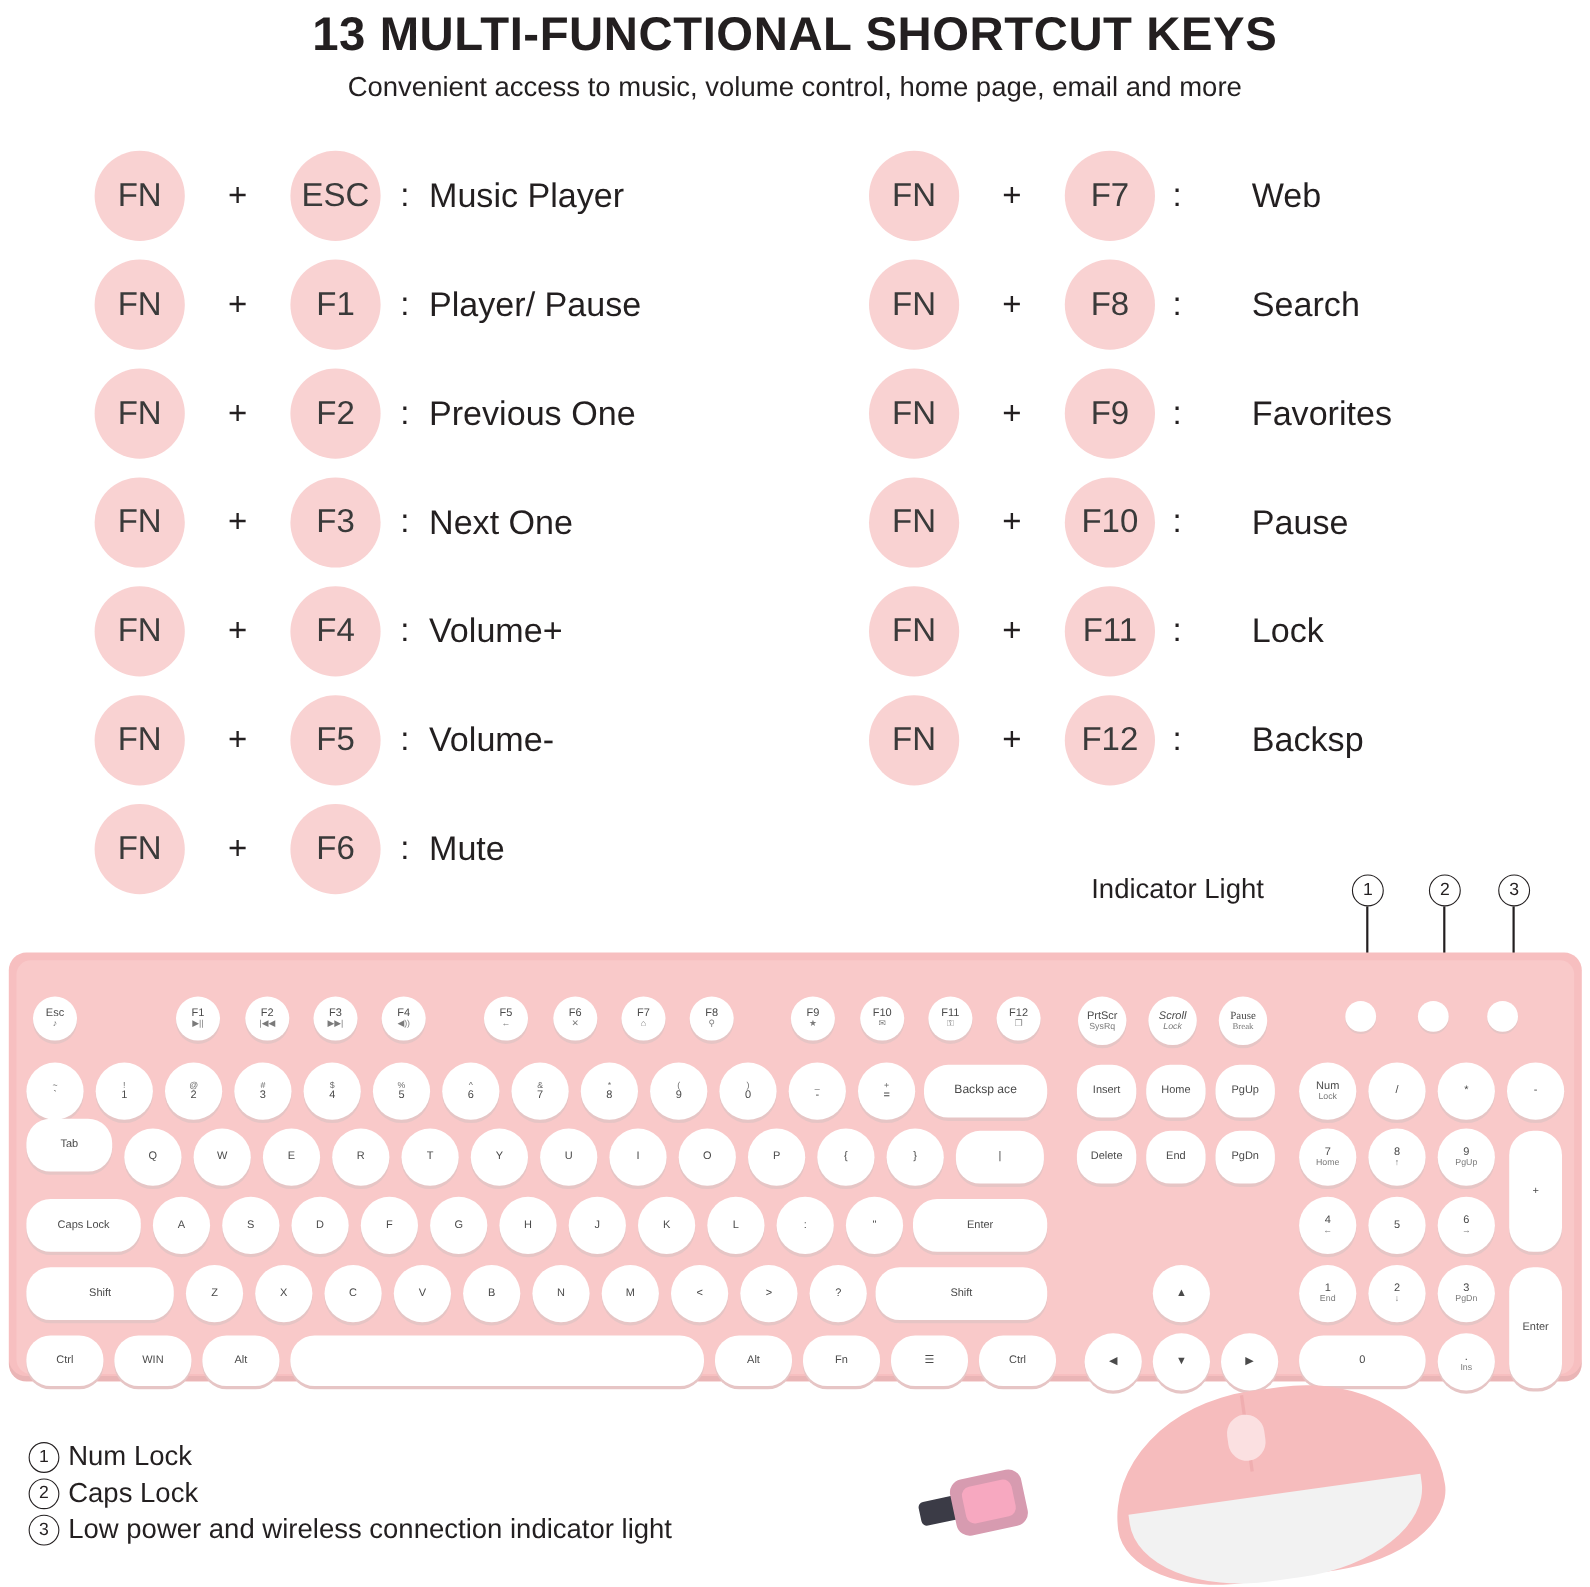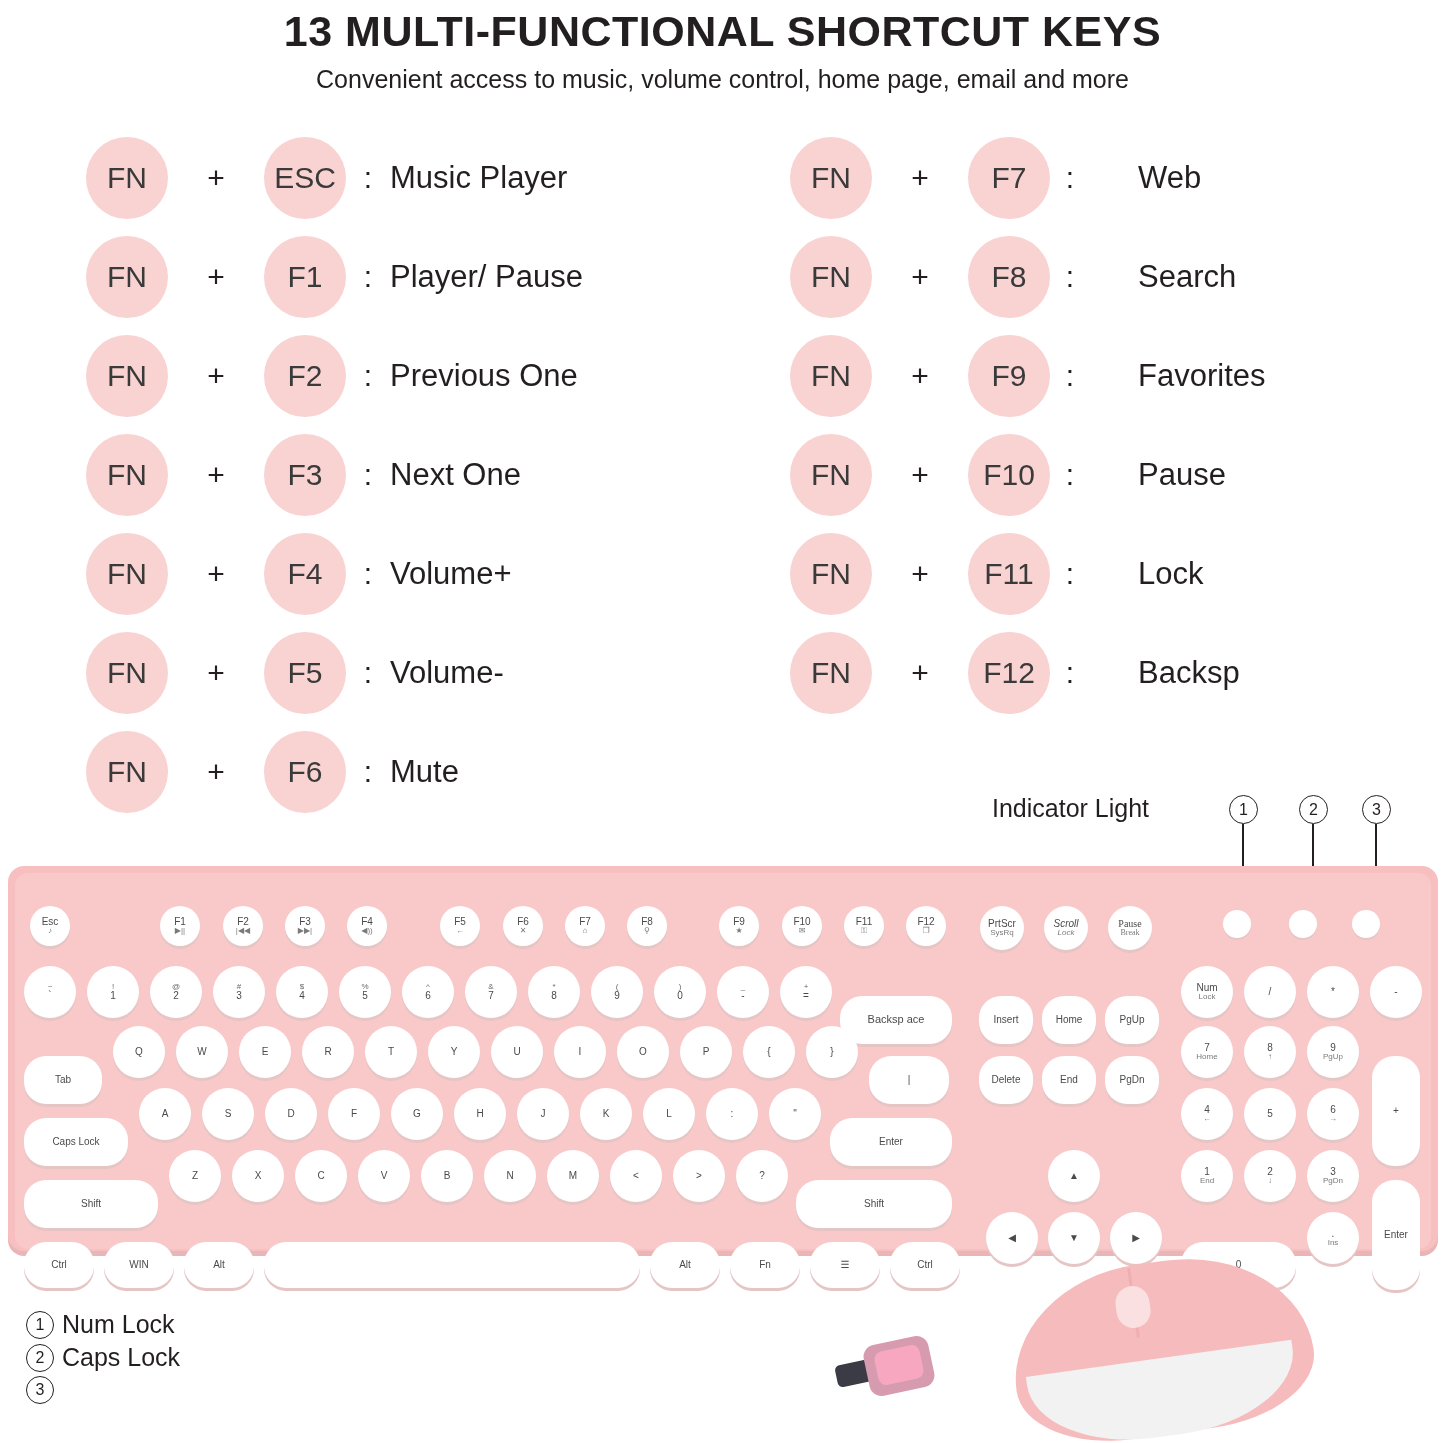--- a/index.html
+++ b/index.html
@@ -92,21 +92,21 @@
     background:#ffffff;
     border-radius:50%;
     box-shadow:0 3px 0 #e6c5c5;
     display:flex;flex-direction:column;align-items:center;justify-content:center;
     font-size:10px;color:#4a4a4a;
     text-align:center;
     line-height:1.05;
     overflow:hidden;
   }
   .kcap.round{border-radius:50%;}
-  .kcap.pill{border-radius:22px;margin-top:28px;}
+  .kcap.pill{border-radius:22px;}
   .kcap .sub{font-size:8px;color:#7a7a7a;}
   .kcap .top{font-size:8px;color:#6a6a6a;}
   .led{
     position:absolute;width:28px;height:28px;border-radius:50%;
     background:#ffffff;box-shadow:0 2px 0 #e6c5c5;
   }
   
   .mouse{
     position:absolute;left:1012px;top:1262px;width:300px;height:175px;
   }
@@ -404,21 +404,21 @@
   <div class="kcap pill" style="left:1097px;top:102px;width:54px;height:48px;">PgUp</div>
 
   <div class="kcap round" style="left:1173px;top:100px;width:52px;height:52px;">
     <span>Num</span>
     <span class="sub">Lock</span>
   </div>
   <div class="kcap round" style="left:1236px;top:100px;width:52px;height:52px;">/</div>
   <div class="kcap round" style="left:1299px;top:100px;width:52px;height:52px;">*</div>
   <div class="kcap round" style="left:1362px;top:100px;width:52px;height:52px;">-</div>
 
-  <div class="kcap pill" style="left:16px;top:162px;width:78px;height:48px;">Tab</div>
+  <div class="kcap pill" style="left:16px;top:151px;width:78px;height:48px;">Tab</div>
   <div class="kcap round" style="left:105px;top:160px;width:52px;height:52px;">Q</div>
   <div class="kcap round" style="left:168px;top:160px;width:52px;height:52px;">W</div>
   <div class="kcap round" style="left:231px;top:160px;width:52px;height:52px;">E</div>
   <div class="kcap round" style="left:294px;top:160px;width:52px;height:52px;">R</div>
   <div class="kcap round" style="left:357px;top:160px;width:52px;height:52px;">T</div>
   <div class="kcap round" style="left:420px;top:160px;width:52px;height:52px;">Y</div>
   <div class="kcap round" style="left:483px;top:160px;width:52px;height:52px;">U</div>
   <div class="kcap round" style="left:546px;top:160px;width:52px;height:52px;">I</div>
   <div class="kcap round" style="left:609px;top:160px;width:52px;height:52px;">O</div>
   <div class="kcap round" style="left:672px;top:160px;width:52px;height:52px;">P</div>
@@ -537,14 +537,15 @@
   <div class="legend-row">
     <span class="circ">1</span>
     <span>Num Lock</span>
   </div>
   <div class="legend-row">
     <span class="circ">2</span>
     <span>Caps Lock</span>
   </div>
   <div class="legend-row">
     <span class="circ">3</span>
+    <span>Low power and wireless connection indicator light</span>
   </div>
 </div>
 
 </body></html>

